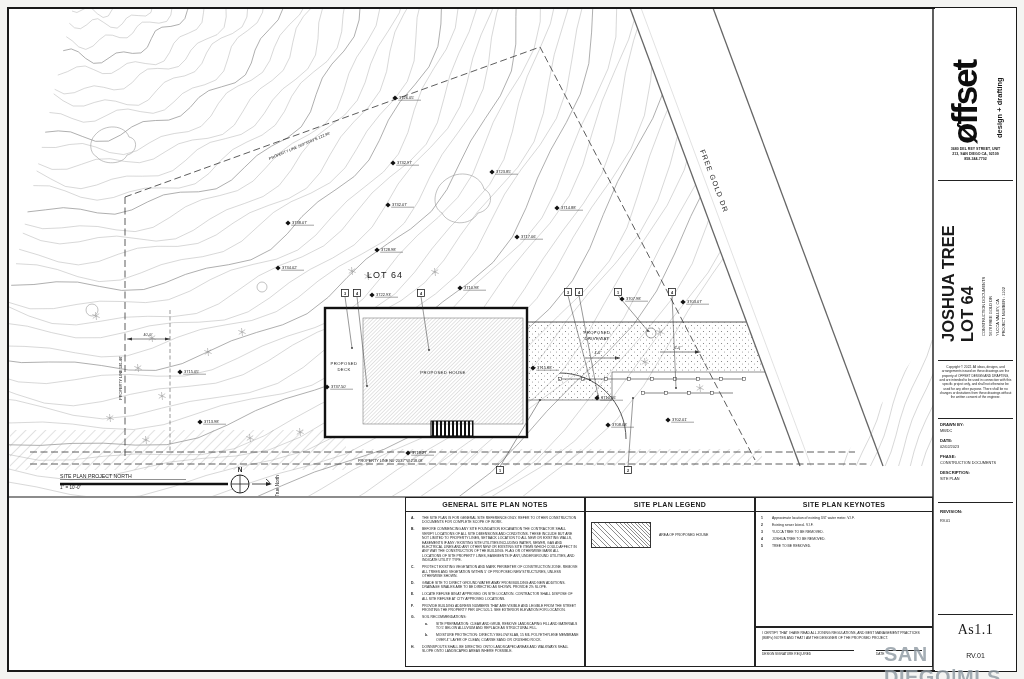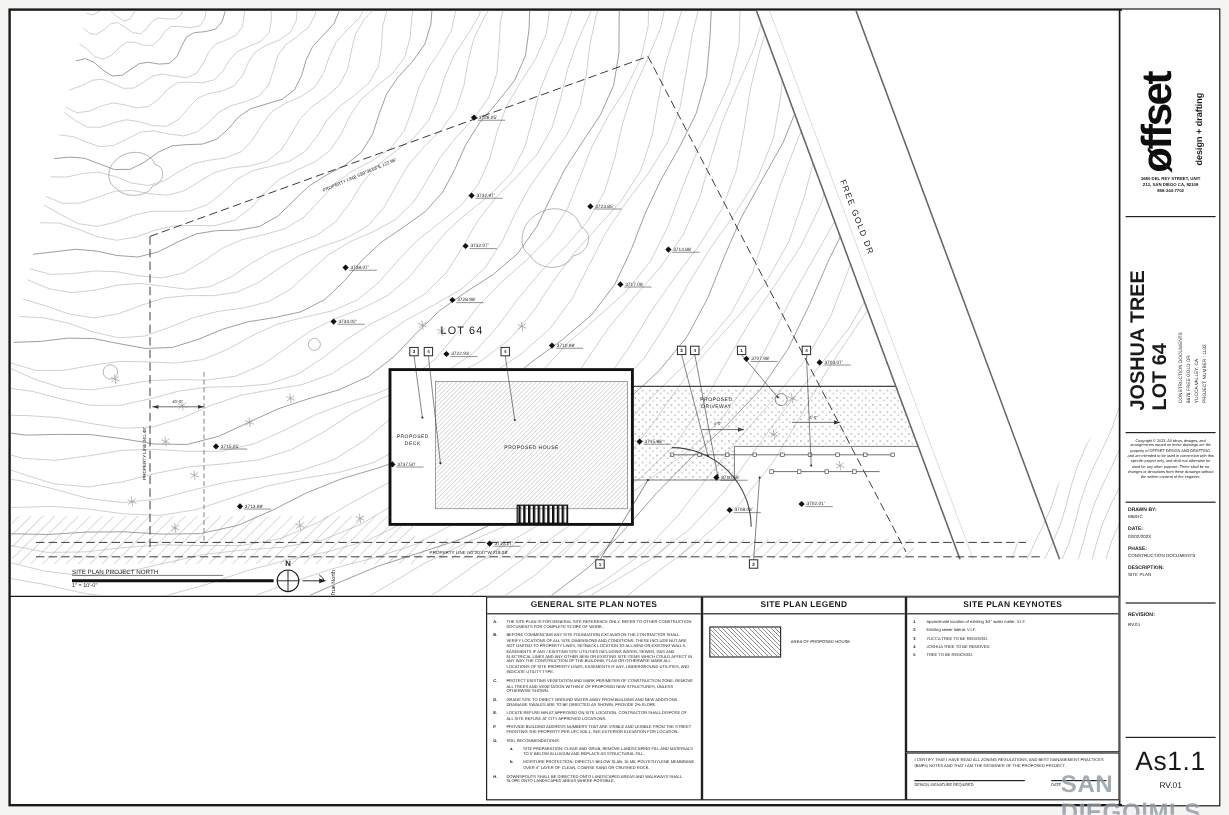--- a/index.html
+++ b/index.html
@@ -35,21 +35,21 @@
   .logo-tag{position:absolute;left:60px;top:30px;height:100px;font-size:7.5px;font-weight:bold;}
   .tb-addr{position:absolute;left:2px;right:2px;top:139px;text-align:center;font-size:3.6px;font-weight:bold;line-height:1.35;}
   .tb-title{position:absolute;left:4px;top:182px;height:152px;font-size:16.5px;font-weight:bold;}
   .tb-info{position:absolute;left:46px;top:208px;height:120px;font-size:4px;line-height:1.7;}
   .tb-copy{position:absolute;left:4px;right:4px;top:357px;font-size:3.2px;line-height:1.35;text-align:center;}
   .tb-fields{position:absolute;left:5px;right:3px;top:414px;}
   .tb-fields .fl{font-size:4.2px;font-weight:bold;margin-bottom:2px;}
   .tb-fields .fv{font-size:3.8px;margin-bottom:5px;}
   .tb-rev-label{position:absolute;left:5px;top:501px;font-size:4.4px;font-weight:bold;}
   .tb-rev-value{position:absolute;left:5px;top:511px;font-size:3.8px;}
-  .tb-sheetnum{position:absolute;left:0;right:0;top:614px;text-align:center;font-size:22px;letter-spacing:.5px;}
+  .tb-sheetnum{position:absolute;left:0;right:0;top:614px;text-align:center;font-size:14px;letter-spacing:.5px;font-family:Liberation Serif, serif;}
   .tb-sheetrev{position:absolute;left:0;right:0;top:644px;text-align:center;font-size:7px;}
   .watermark{position:absolute;left:884px;top:643px;font-size:20px;font-weight:bold;
        color:#8e99a2;opacity:.8;letter-spacing:.5px;text-shadow:0 0 1px #fff;}
 </style>
 </head>
 <body>
 
 <svg id="plan-svg" width="1024" height="679" viewBox="0 0 1024 679">
   <defs>
     <clipPath id="planclip">

